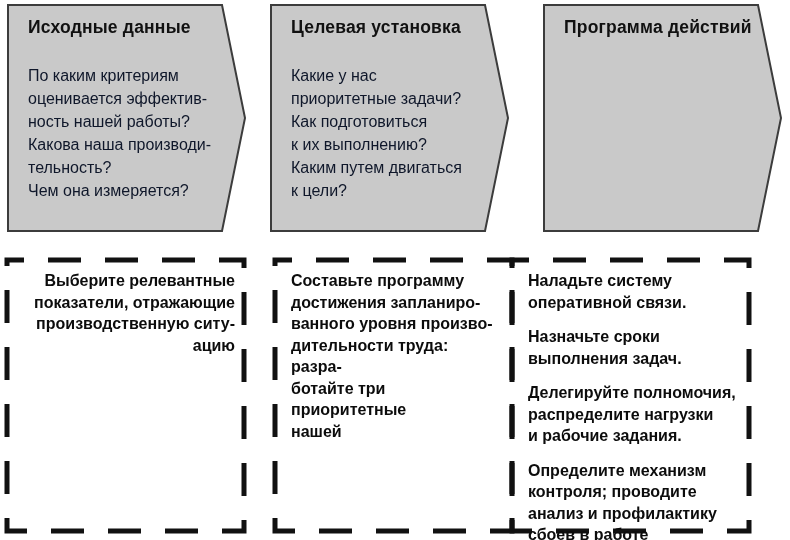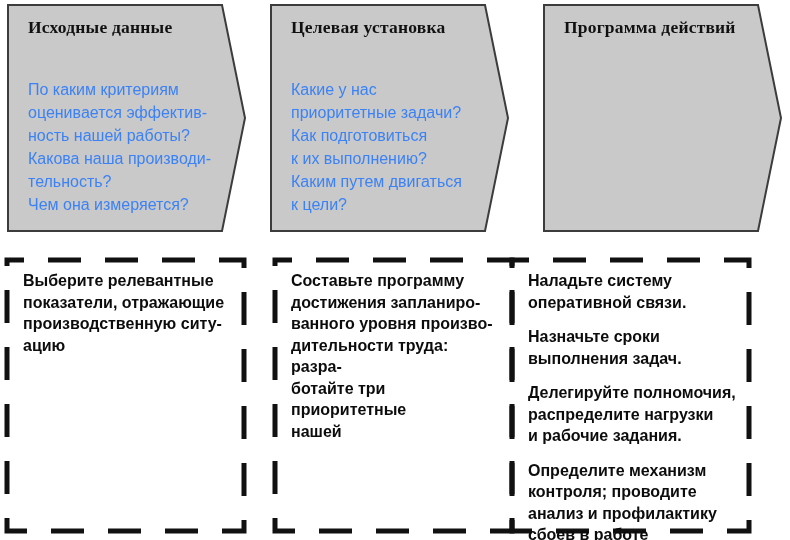--- a/index.html
+++ b/index.html
@@ -4,35 +4,35 @@
 <style>
   html,body { margin:0; padding:0; background:#ffffff; }
   .canvas {
     position:relative; width:790px; height:540px; background:#ffffff;
     font-family:"Liberation Sans", sans-serif; overflow:hidden;
   }
   
   .arrow { position:absolute; top:4px; width:240px; height:228px; }
   .arrow svg { position:absolute; left:0; top:0; }
   .arrow-content { position:absolute; left:21px; top:13px; width:202px; }
-  .arrow-title { font-size:17.5px; font-weight:bold; color:#111111; letter-spacing:0.2px;font-family:Liberation Serif, serif; }
+  .arrow-title { font-size:17.5px; font-weight:bold; color:#111111; letter-spacing:0.2px; }
   .arrow-body {
-    margin-top:40px; font-size:16px; line-height:23px; color:#3b82f6;
+    margin-top:26px; font-size:16px; line-height:23px; color:#0f172a;
     white-space:pre-line;
   }
   #stage-0 { left:7px; } #stage-1 { left:270px; } #stage-2 { left:543px; }
   
   .task { position:absolute; top:257px; width:243px; height:277px; }
   .task svg { position:absolute; left:0; top:0; }
   .task-content { position:absolute; left:19px; top:13px; width:212px; }
   .task-content p {
     margin:0 0 13px 0; font-size:16px; font-weight:bold; line-height:21.5px;
     color:#0c0c0c; white-space:pre-line;
   }
-  #task-0 { left:4px; } #task-1 { left:272px; } #task-2 { left:509px; }
+  #task-0 { left:4px;text-align:right; } #task-1 { left:272px; } #task-2 { left:509px; }
 </style>
 </head>
 <body>
 
 <div class="canvas">
 
   <div class="arrow" id="stage-0">
     <svg width="240" height="228" viewBox="0 0 240 228">
       <polygon points="1,1 215,1 238,114 215,227 1,227" fill="#c9c9c9" stroke="#3c3c3c" stroke-width="2" stroke-linejoin="miter"></polygon>
     </svg>

